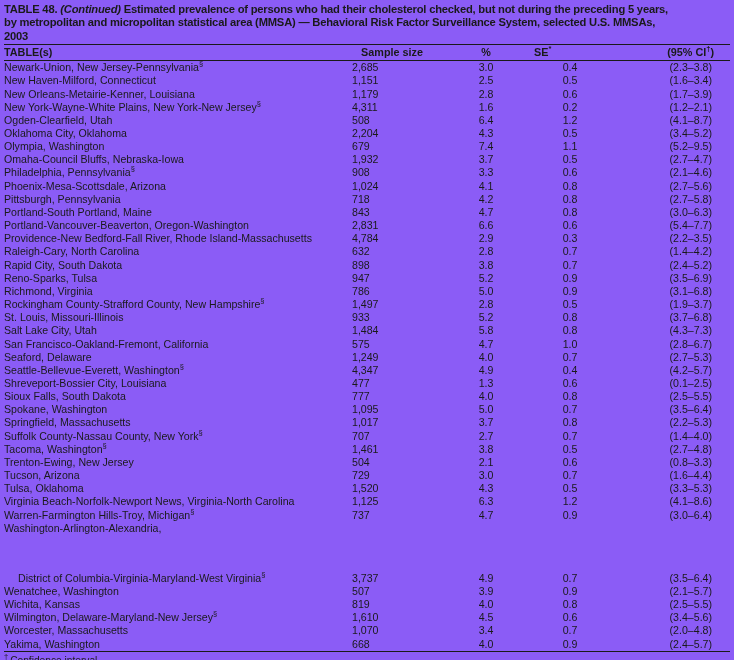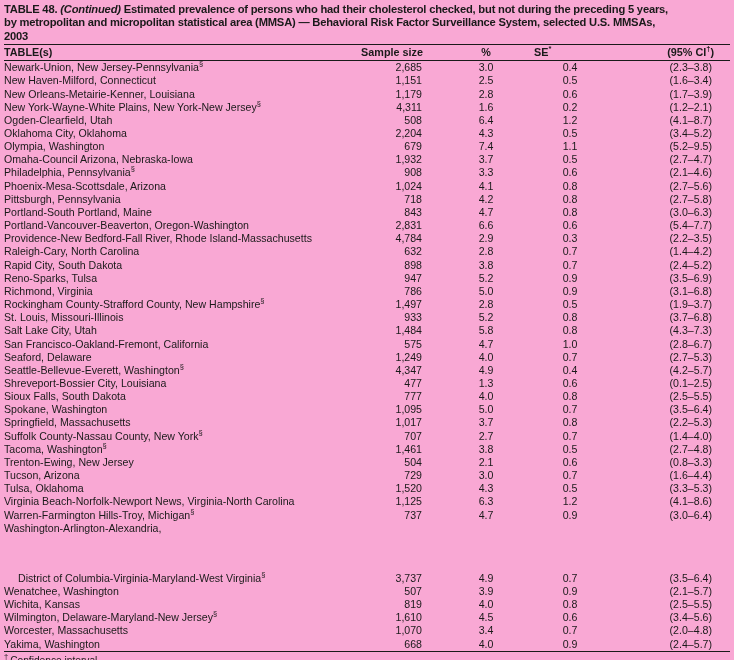--- a/index.html
+++ b/index.html
@@ -1,20 +1,20 @@
 <!DOCTYPE html>
 <html><head>
 <meta charset="utf-8">
 <style>
   html, body { margin: 0; padding: 0; background: #ffffff; }
   .page {
     position: relative;
     width: 734px;
     height: 660px;
-    background: #f9a8d4;
+    background: #8b5cf6;
     overflow: hidden;
     box-sizing: border-box;
     padding: 3px 4px 0 4px;
     font-family: "Liberation Sans", sans-serif;
     color: #1a1a1a;
   }
   .title {
     font-weight: bold;
     font-size: 11.2px;
     line-height: 13.4px;
@@ -47,21 +47,21 @@
   tbody td {
     font-size: 10.6px;
     line-height: 13.15px;
     padding: 0;
     vertical-align: bottom;
     white-space: nowrap;
   }
   tbody tr:last-child td { border-bottom: 1.4px solid #1a1a1a; }
   td.c-mmsa { text-align: left; overflow: hidden; }
   td.c-mmsa .indent { padding-left: 14px; margin-top: 37px; }
-  td.c-num { text-align: right; padding-right: 10px; }
+  td.c-num { text-align: left; padding-right: 10px; }
   td.c-pct { text-align: center; padding-left: 16px; }
   td.c-se  { text-align: center; padding-left: 10px; }
   td.c-ci  { text-align: right; padding-right: 18px; }
 
   sup {
     font-size: 7.5px;
     line-height: 0;
     vertical-align: super;
   }
   .footnotes {
@@ -158,21 +158,21 @@
           <td class="c-mmsa">
             <div>Olympia, Washington</div>
           </td>
           <td class="c-num">679</td>
           <td class="c-pct">7.4</td>
           <td class="c-se">1.1</td>
           <td class="c-ci">(5.2–9.5)</td>
         </tr>
         <tr>
           <td class="c-mmsa">
-            <div>Omaha-Council Arizona, Nebraska-Iowa</div>
+            <div>Omaha-Council Bluffs, Nebraska-Iowa</div>
           </td>
           <td class="c-num">1,932</td>
           <td class="c-pct">3.7</td>
           <td class="c-se">0.5</td>
           <td class="c-ci">(2.7–4.7)</td>
         </tr>
         <tr>
           <td class="c-mmsa">
             <div>Philadelphia, Pennsylvania<sup>§</sup></div>
           </td>

